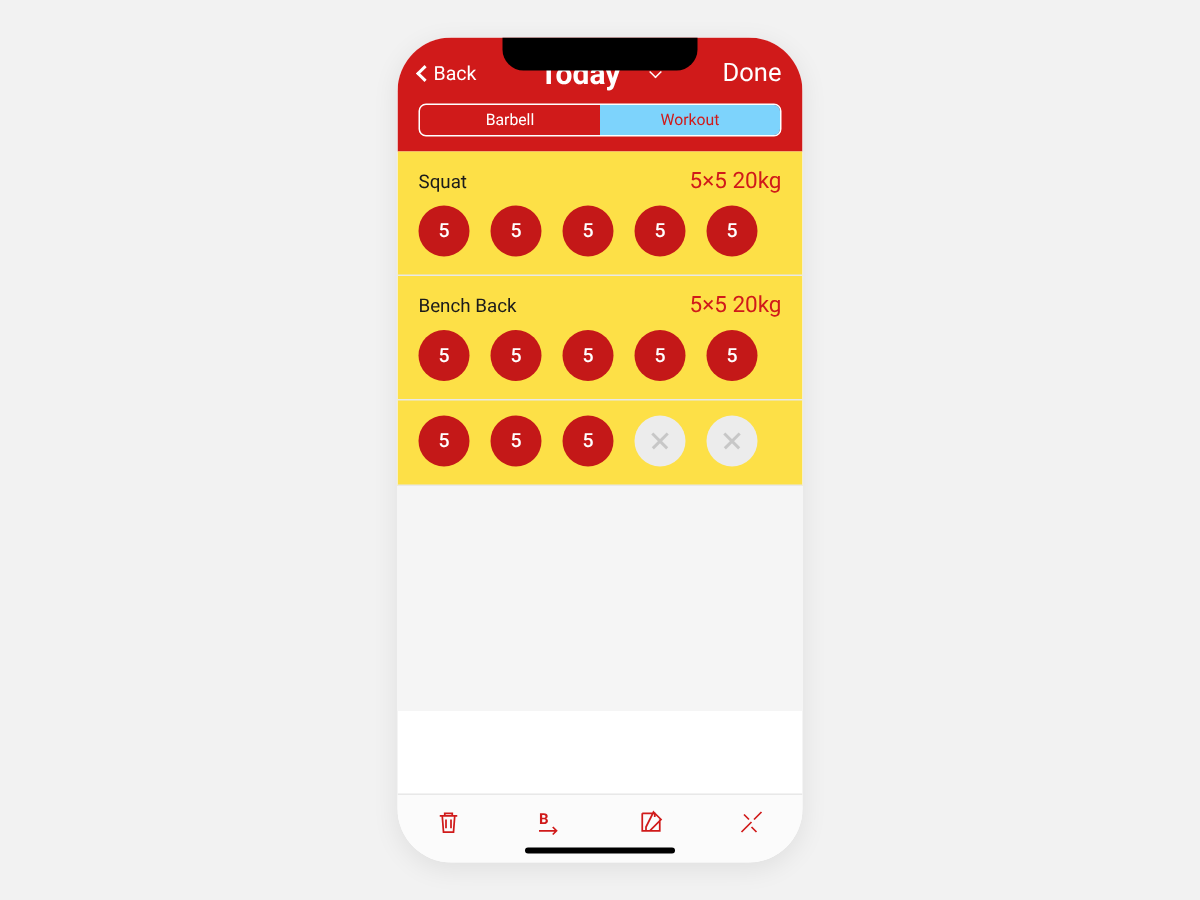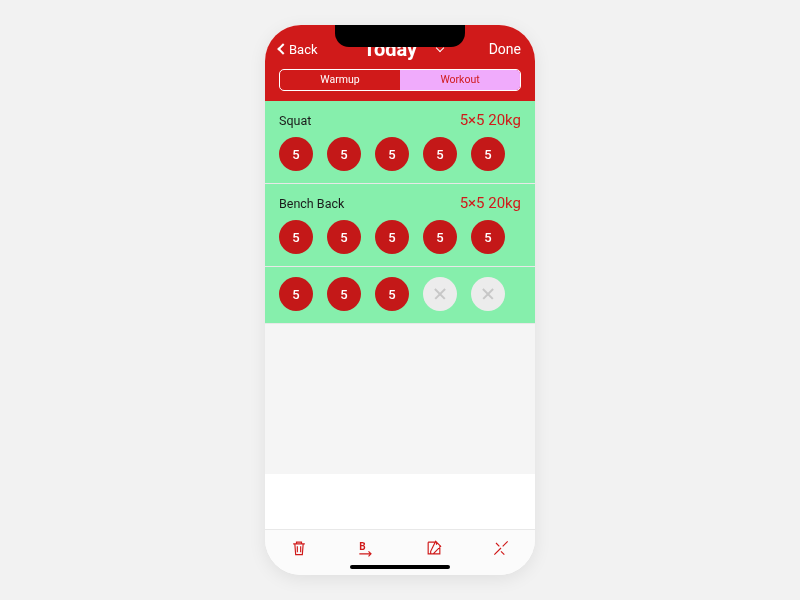--- a/index.html
+++ b/index.html
@@ -35,32 +35,32 @@
   .status-bar{
     height:20px;display:flex;align-items:center;justify-content:space-between;
     padding:0 16px;font-size:11px;font-weight:600;
   }
   .status-right{display:flex;align-items:center;gap:4px;}
   .nav-row{
     display:flex;align-items:center;justify-content:space-between;padding:4px 14px 8px;
   }
   .nav-back{display:flex;align-items:center;gap:2px;font-size:13px;}
   .nav-title{display:flex;align-items:center;gap:20px;font-weight:700;font-size:20px;}
-  .nav-done{font-size:14px;}
+  .nav-done{font-size:17px;}
   .chevron-left{width:8px;height:8px;border-left:2px solid #fff;border-bottom:2px solid #fff;transform:rotate(45deg);}
   .chevron-down{width:6px;height:6px;border-right:1.5px solid #fff;border-bottom:1.5px solid #fff;transform:rotate(45deg);margin-bottom:2px;}
   .seg{
     margin:0 14px;border:1px solid #fff;border-radius:5px;display:flex;overflow:hidden;height:22px;
   }
   .seg > div{
     flex:1;text-align:center;font-size:10.5px;line-height:20px;
   }
   .seg .off{color:#fff;}
-  .seg .on{background:#f0abfc;color:var(--red);}
-  .content{background:#86efac;}
+  .seg .on{background:#7dd3fc;color:var(--red);}
+  .content{background:#fde047;}
   .exercise{
     padding:10px 14px 12px;border-bottom:1px solid var(--divider);
   }
   .ex-head{display:flex;justify-content:space-between;align-items:baseline;margin-bottom:8px;}
   .ex-name{font-size:12.5px;color:var(--ink);}
   .ex-meta{font-size:15px;color:var(--red);}
   .sets{display:flex;gap:14px;}
   .set{
     width:34px;height:34px;border-radius:50%;display:flex;align-items:center;justify-content:center;
     font-size:13px;font-weight:500;
@@ -103,21 +103,21 @@
         </div>
         <div class="nav-title">
           <span>Today</span>
           <span class="chevron-down"></span>
         </div>
         <div class="nav-done">
           <span>Done</span>
         </div>
       </div>
       <div class="seg">
-        <div class="off">Warmup</div>
+        <div class="off">Barbell</div>
         <div class="on">Workout</div>
       </div>
     </div>
 
     <div class="content" id="exercise-list">
         <div class="exercise">
           <div class="ex-head">
             <span class="ex-name">Squat</span>
             <span class="ex-meta">5×5 20kg</span>
           </div>

